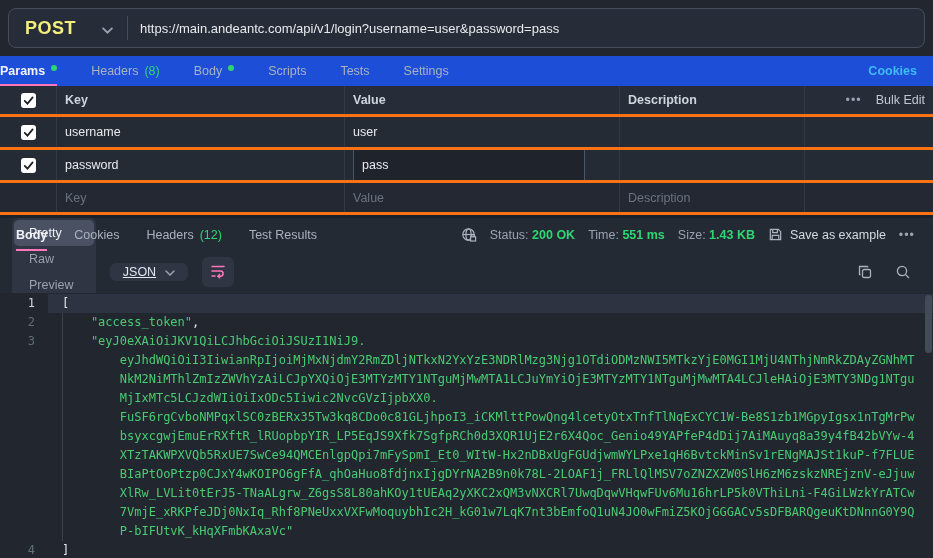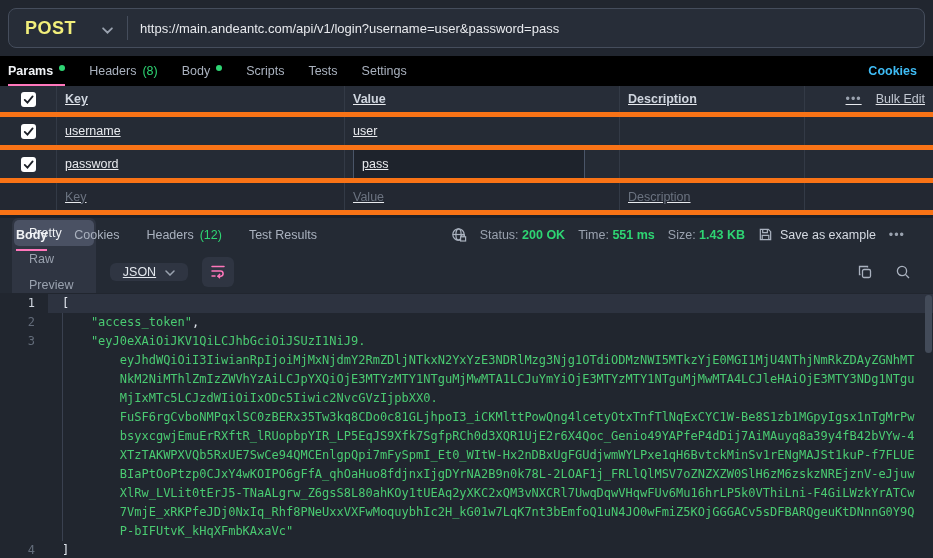--- a/index.html
+++ b/index.html
@@ -28,31 +28,31 @@
   .send-split { display:flex; height:40px; border-radius:7px; overflow:hidden; }
   .send-main {
     width:71px; border:none; background:#ff3d9c; color:#fff; font-weight:bold;
     font-size:14px; cursor:pointer; font-family:"Liberation Sans", sans-serif;
   }
   .send-caret {
     width:36px; border:none; border-left:1px solid rgba(255,255,255,.35);
     background:#ff3d9c; color:#fff; cursor:pointer; display:flex; align-items:center; justify-content:center;
   }
   
-  .req-tabs { display:flex; align-items:stretch; height:30px; padding-left:8px; gap:24px; background:#000000; }
+  .req-tabs { display:flex; align-items:stretch; height:30px; padding-left:0; gap:34px; background:#1d4ed8; }
   .tab { position:relative; display:flex; align-items:center; gap:6px; color:#aab2bf; cursor:pointer; }
   .tab .count { color:#2ed573; }
   .tab .dot { width:6px; height:6px; border-radius:50%; background:#2ed573; margin-top:-6px; }
   .tab.active { color:#f0f2f5; font-weight:bold; }
   .tab.active::after { content:""; position:absolute; left:0; right:0; bottom:0; height:2px; background:#ff77bb; }
   .cookies-link { margin-left:auto; padding-right:16px; display:flex; align-items:center;
     color:#3fbcf5; font-weight:bold; cursor:pointer; }
   
   .ptable { width:933px; }
-  .prow { display:grid; grid-template-columns:57px 288px 275px 185px 128px; border-bottom:5px solid #f97316;text-decoration:underline; }
+  .prow { display:grid; grid-template-columns:57px 288px 275px 185px 128px; border-bottom:3px solid #f97316; }
   .prow > div { display:flex; align-items:center; padding:0 8px; border-right:1px solid #333a46; overflow:hidden; }
   .prow > div:last-child { border-right:none; }
   .prow.head { height:31px; background:#272d38; }
   .prow.head .cellname { color:#cfd5de; font-weight:bold; }
   .prow.r { height:33px; background:#252b35; }
   .prow.empty { height:32px; background:#232832; }
   .cell-check { justify-content:center; }
   .checkbox {
     width:15px; height:15px; background:#ffffff; border-radius:3px; cursor:pointer;
     display:flex; align-items:center; justify-content:center;
@@ -61,21 +61,21 @@
   .actions-cell { justify-content:flex-end; gap:14px; color:#9aa2af; }
   .dots { letter-spacing:1px; cursor:pointer; }
   .bulk { cursor:pointer; color:#c2c8d2; }
   .val-inputbox {
     display:flex; align-items:center; width:232px; height:24px;
     border:1px solid #4a5568; background:#1e232c; border-radius:2px; padding:16px 8px;
   }
   
   .response { border-top:3px solid #1c212a; background:#242a34; }
   .resp-head { display:flex; align-items:stretch; height:33px; padding-left:16px; gap:27px; }
-  .resp-meta { margin-left:auto; display:flex; align-items:center; gap:13px; padding-right:28px;text-align:center; }
+  .resp-meta { margin-left:auto; display:flex; align-items:center; gap:13px; padding-right:18px;text-align:center; }
   .meta-label { color:#9aa2af; }
   .meta-val { color:#2ed573; font-weight:bold; }
   .icon { color:#aab2bf; display:flex; align-items:center; }
   .save-example { display:flex; align-items:center; gap:7px; color:#d5dae2; cursor:pointer; }
   .resp-toolbar { display:flex; align-items:center; height:42px; padding:0 12px; gap:14px; }
   .seg { display:flex; background:#2f3542; border-radius:6px; padding:2px;flex-direction:column; }
   .seg .seg-item { padding:6px 15px; border-radius:5px; color:#9aa2af; cursor:pointer; }
   .seg .seg-item.active { background:#4a5163; color:#f0f2f5; }
   .fmt-dd { display:flex; align-items:center; gap:9px; background:#2f3542; border-radius:6px;
     padding:2px 13px; color:#e3e7ed; cursor:pointer;text-decoration:underline; }

